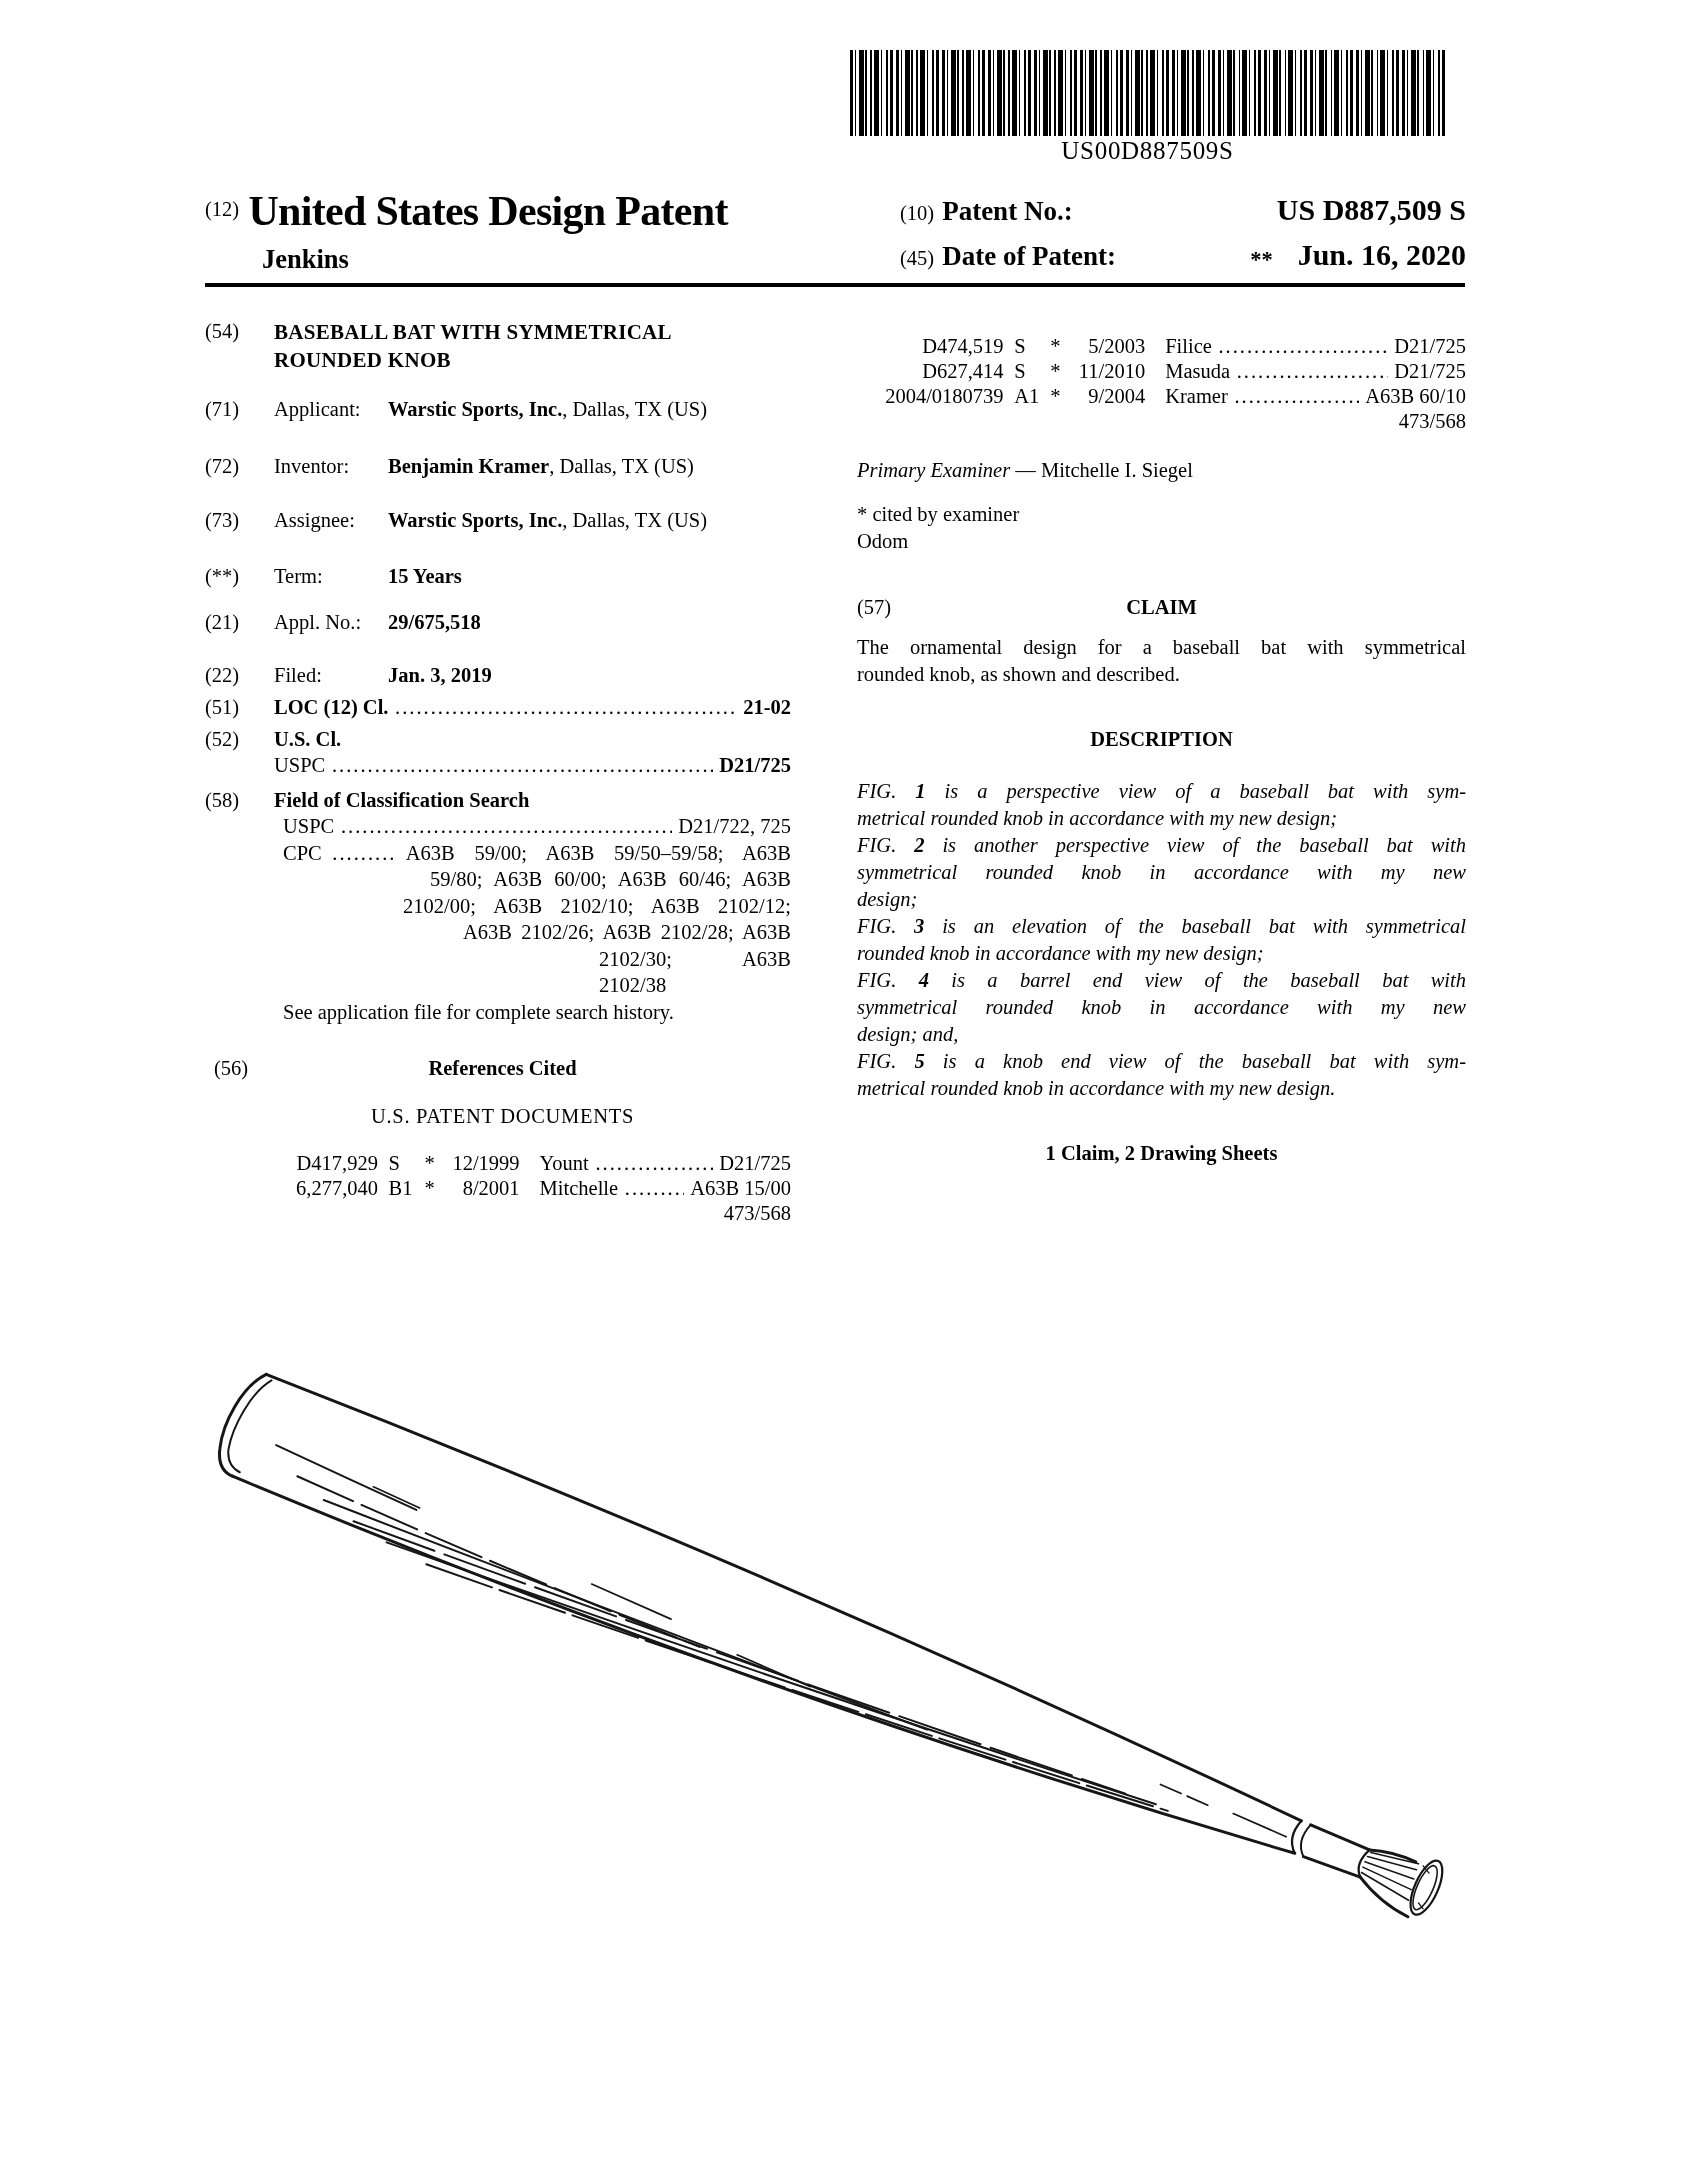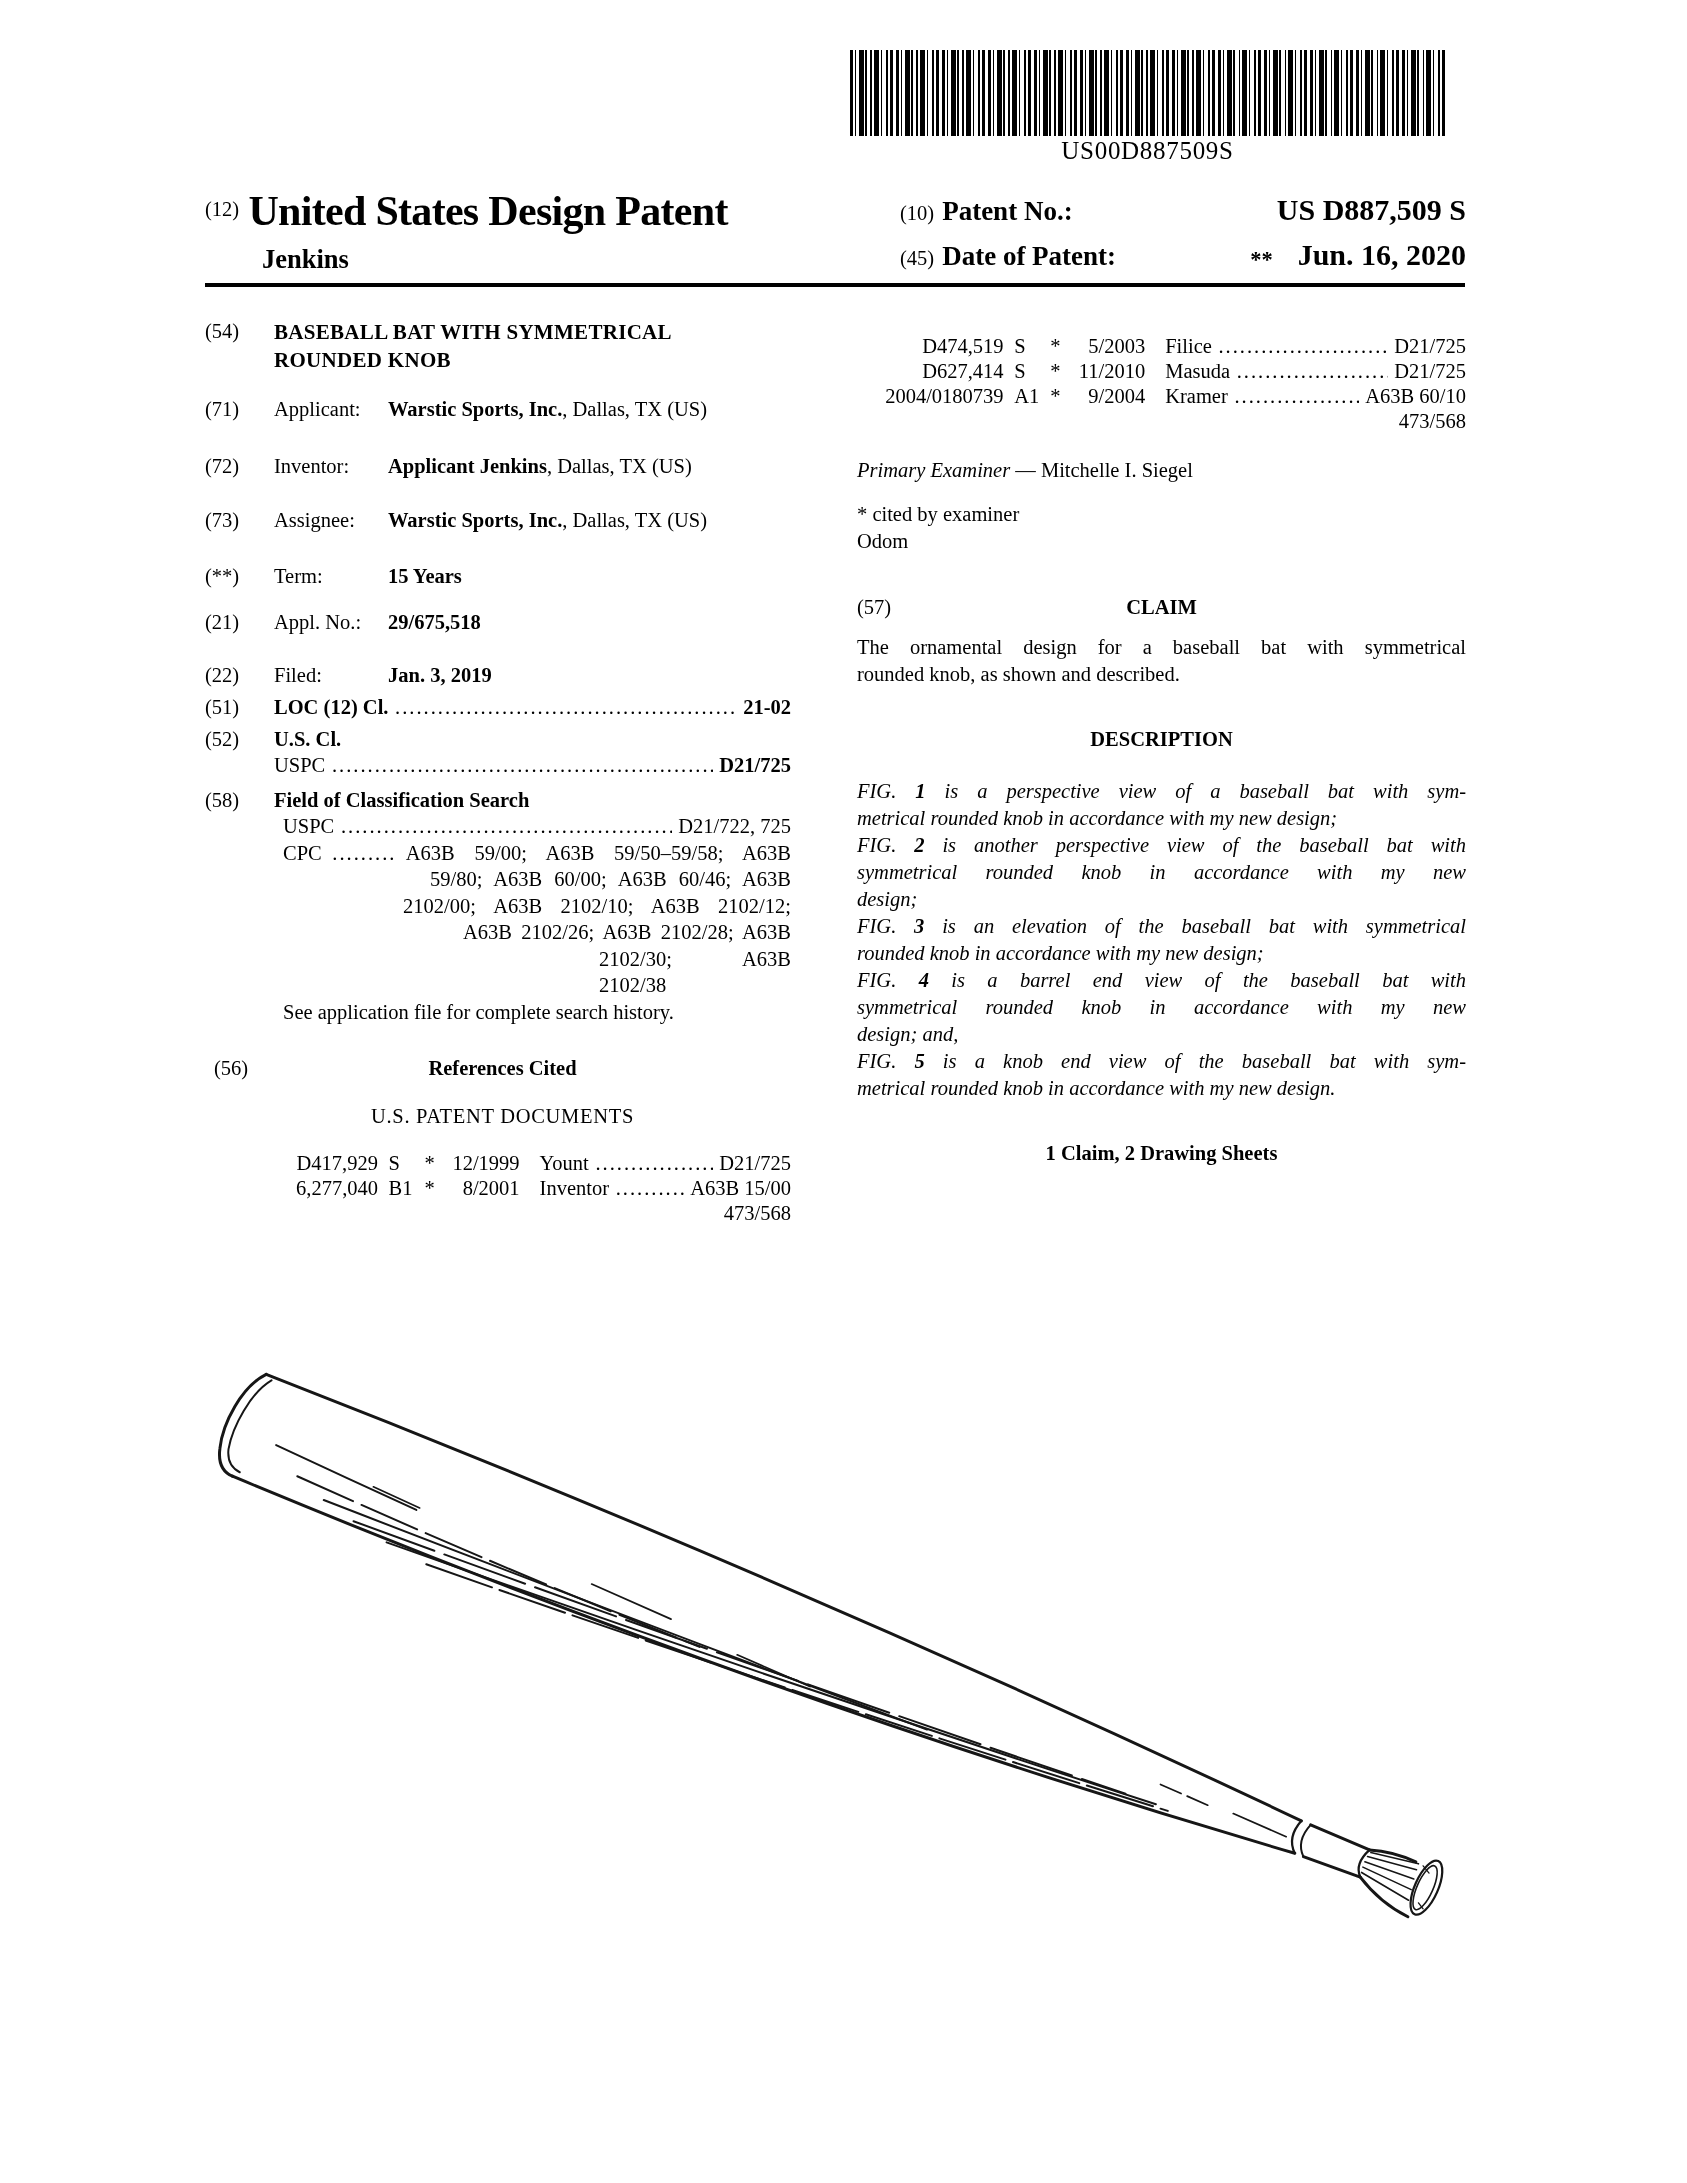--- a/index.html
+++ b/index.html
@@ -126,21 +126,21 @@
       </div>
     </div>
 
     <div class="field" style="margin-top:22px;">
       <span class="f-num">(71)</span>
       <div class="f-body"><span class="flabel">Applicant:</span><b>Warstic Sports, Inc.</b><span>, Dallas, TX (US)</span></div>
     </div>
 
     <div class="field" style="margin-top:30px;">
       <span class="f-num">(72)</span>
-      <div class="f-body"><span class="flabel">Inventor:</span><b>Applicant Jenkins</b><span>, Dallas, TX (US)</span></div>
+      <div class="f-body"><span class="flabel">Inventor:</span><b>Benjamin Kramer</b><span>, Dallas, TX (US)</span></div>
     </div>
 
     <div class="field" style="margin-top:28.4px;">
       <span class="f-num">(73)</span>
       <div class="f-body"><span class="flabel">Assignee:</span><b>Warstic Sports, Inc.</b><span>, Dallas, TX (US)</span></div>
     </div>
 
     <div class="field" style="margin-top:29px;">
       <span class="f-num">(**)</span>
       <div class="f-body"><span class="flabel">Term:</span><b>15 Years</b></div>
@@ -214,21 +214,21 @@
           <span class="r-date">12/1999</span>
           <span class="r-name">Yount</span>
           <span class="r-leader">......................................................</span>
           <span class="r-cls">D21/725</span>
         </div>
         <div class="refrow">
           <span class="r-no">6,277,040</span>
           <span class="r-kind">B1</span>
           <span class="r-star">*</span>
           <span class="r-date">8/2001</span>
-          <span class="r-name">Inventor</span>
+          <span class="r-name">Mitchelle</span>
           <span class="r-leader">......................................................</span>
           <span class="r-cls">A63B 15/00</span>
         </div>
         <div class="r-cont">
           <span>473/568</span>
         </div>
       </div>
     </div>
   </section>
 

